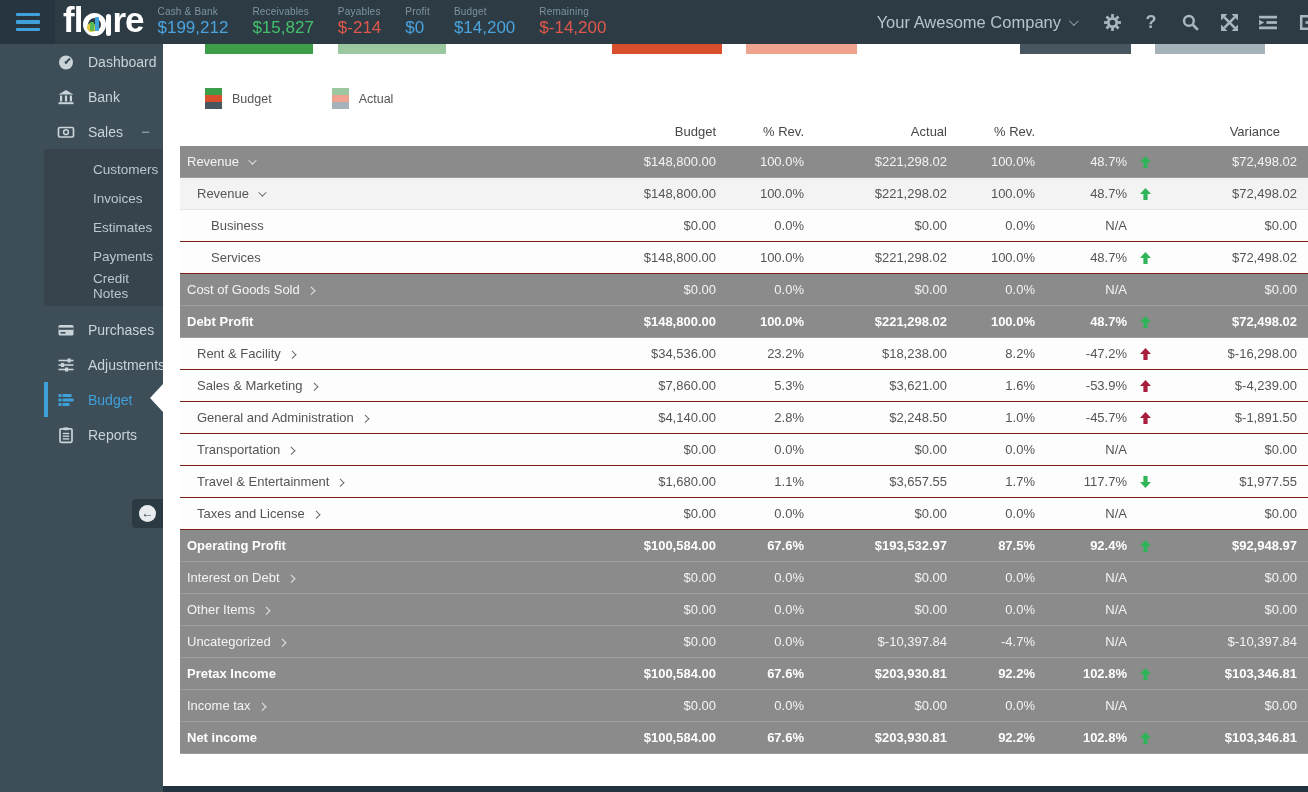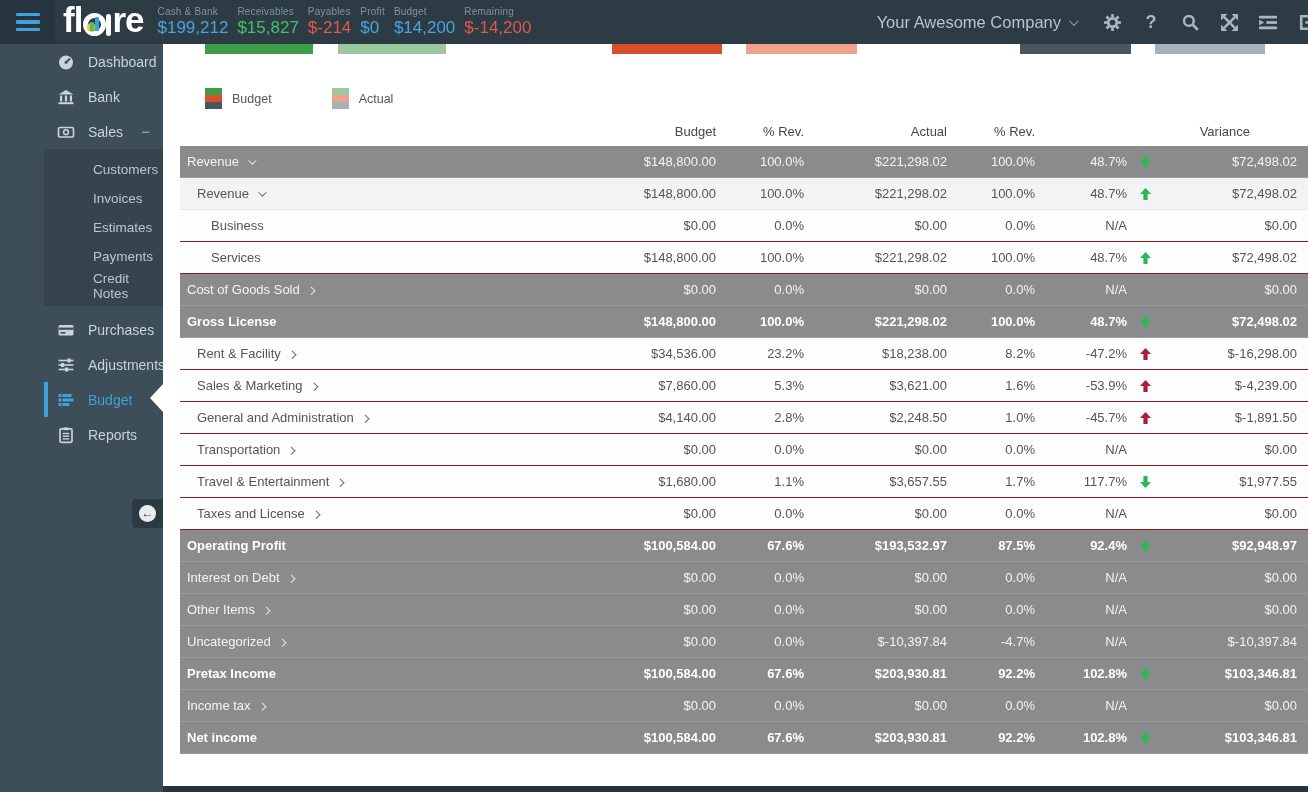--- a/index.html
+++ b/index.html
@@ -13,21 +13,21 @@
   .hamburger-box div { width:24px; height:3.5px; background:#3fa0da; border-radius:1px; }
   .logo { display:flex; align-items:flex-end; padding:0 14px 6px 8px; color:#fff; font-size:35px; font-weight:bold; letter-spacing:-1px; line-height:1; }
   .logo-a { position:relative; width:28px; height:32px; display:inline-block; margin:0 1px; }
   .a-ring { position:absolute; left:0; bottom:1px; width:23px; height:23px; border:5px solid #fff; border-radius:50%; }
   .a-stem { position:absolute; right:0; bottom:1px; width:5px; height:22px; background:#fff; border-radius:3px; }
   .a-pie  { position:absolute; left:4px; bottom:5px; width:9px; height:9px; background:#e8c93f; border-radius:50%; box-shadow:-1px 1px 0 #7ab648 inset; }
   .a-bar  { position:absolute; bottom:6px; border-radius:1px; }
   .a-bar.green { left:7px; width:4px; height:9px; background:#58b957; }
   .a-bar.blue  { left:12px; width:4px; height:14px; background:#3fa0da; }
 
-  .metrics { display:flex; align-items:center; gap:9px; }
+  .metrics { display:flex; align-items:center; gap:24px; }
   .metric { display:flex; flex-direction:column; justify-content:center; }
   .metric .mlabel { font-size:10px; color:#7e93a0; letter-spacing:.2px; margin-bottom:1px; }
   .metric .mvalue { font-size:17px; }
 
   .company { margin-left:auto; display:flex; align-items:center; gap:8px; color:#b6c4cc; font-size:16.5px; cursor:pointer; white-space:nowrap; }
   .chev-down-sm { width:7px; height:7px; border-right:1.6px solid #8da0aa; border-bottom:1.6px solid #8da0aa; transform:rotate(45deg) translateY(-2px); }
   .topbar-icons { display:flex; align-items:center; gap:19px; margin-left:26px; color:#a9b7bf; }
   .tb-icon { width:20px; height:20px; display:flex; align-items:center; justify-content:center; cursor:pointer; }
   .tb-icon svg { display:block; }
   .help-q { font-size:18px; font-weight:bold; color:#a9b7bf; }
@@ -63,21 +63,21 @@
   .trow { height:32px; font-size:13px; }
   .cell { white-space:nowrap; }
   .cell.name { flex:1; display:flex; align-items:center; overflow:hidden; }
   .cell.num { text-align:right; }
   .cell.budget { width:120px; }
   .cell.rev { width:88px; }
   .cell.actual { width:143px; }
   .cell.pct { width:92px; }
   .cell.arrow { width:36px; display:flex; align-items:center; justify-content:center; }
   .cell.variance { width:145px; padding-right:11px; }
-  .thead .cell.variance { padding-right:58px; }
+  .thead .cell.variance { padding-right:28px; }
 
   .trow.section { background:#8b8b8b; color:#f4f4f4; border-bottom:1px solid #9d9d9d; }
   .trow.section.bold { color:#ffffff; font-weight:bold; }
   .trow.sub { background:#f3f3f3; color:#555; border-bottom:1px solid #e6e6e6; }
   .trow.leaf { background:#fdfdfd; color:#555; border-bottom:1px solid #7f1d1d; }
   .trow.lvl0 .cell.name { padding-left:7px; }
   .trow.lvl1 .cell.name { padding-left:17px; }
   .trow.lvl2 .cell.name { padding-left:31px; }
 
   .chev { display:inline-block; width:6px; height:6px; border-right:1.6px solid currentColor; border-bottom:1.6px solid currentColor; margin-left:9px; opacity:.85; }
@@ -418,21 +418,21 @@
     <div class="cell num budget">$0.00</div>
     <div class="cell num rev">0.0%</div>
     <div class="cell num actual">$0.00</div>
     <div class="cell num rev">0.0%</div>
     <div class="cell num pct">N/A</div>
     <div class="cell arrow"></div>
     <div class="cell num variance">$0.00</div>
   </div>
           <div class="trow lvl0 section bold">
     <div class="cell name">
-      <span>Gross License</span>
+      <span>Debt Profit</span>
 
     </div>
     <div class="cell num budget">$148,800.00</div>
     <div class="cell num rev">100.0%</div>
     <div class="cell num actual">$221,298.02</div>
     <div class="cell num rev">100.0%</div>
     <div class="cell num pct">48.7%</div>
     <div class="cell arrow">
               <svg class="trend up green" width="11" height="12" viewBox="0 0 11 12">
                 <path d="M5.5 0 L11 6 L7.6 6 L7.6 12 L3.4 12 L3.4 6 L0 6 Z"></path>

